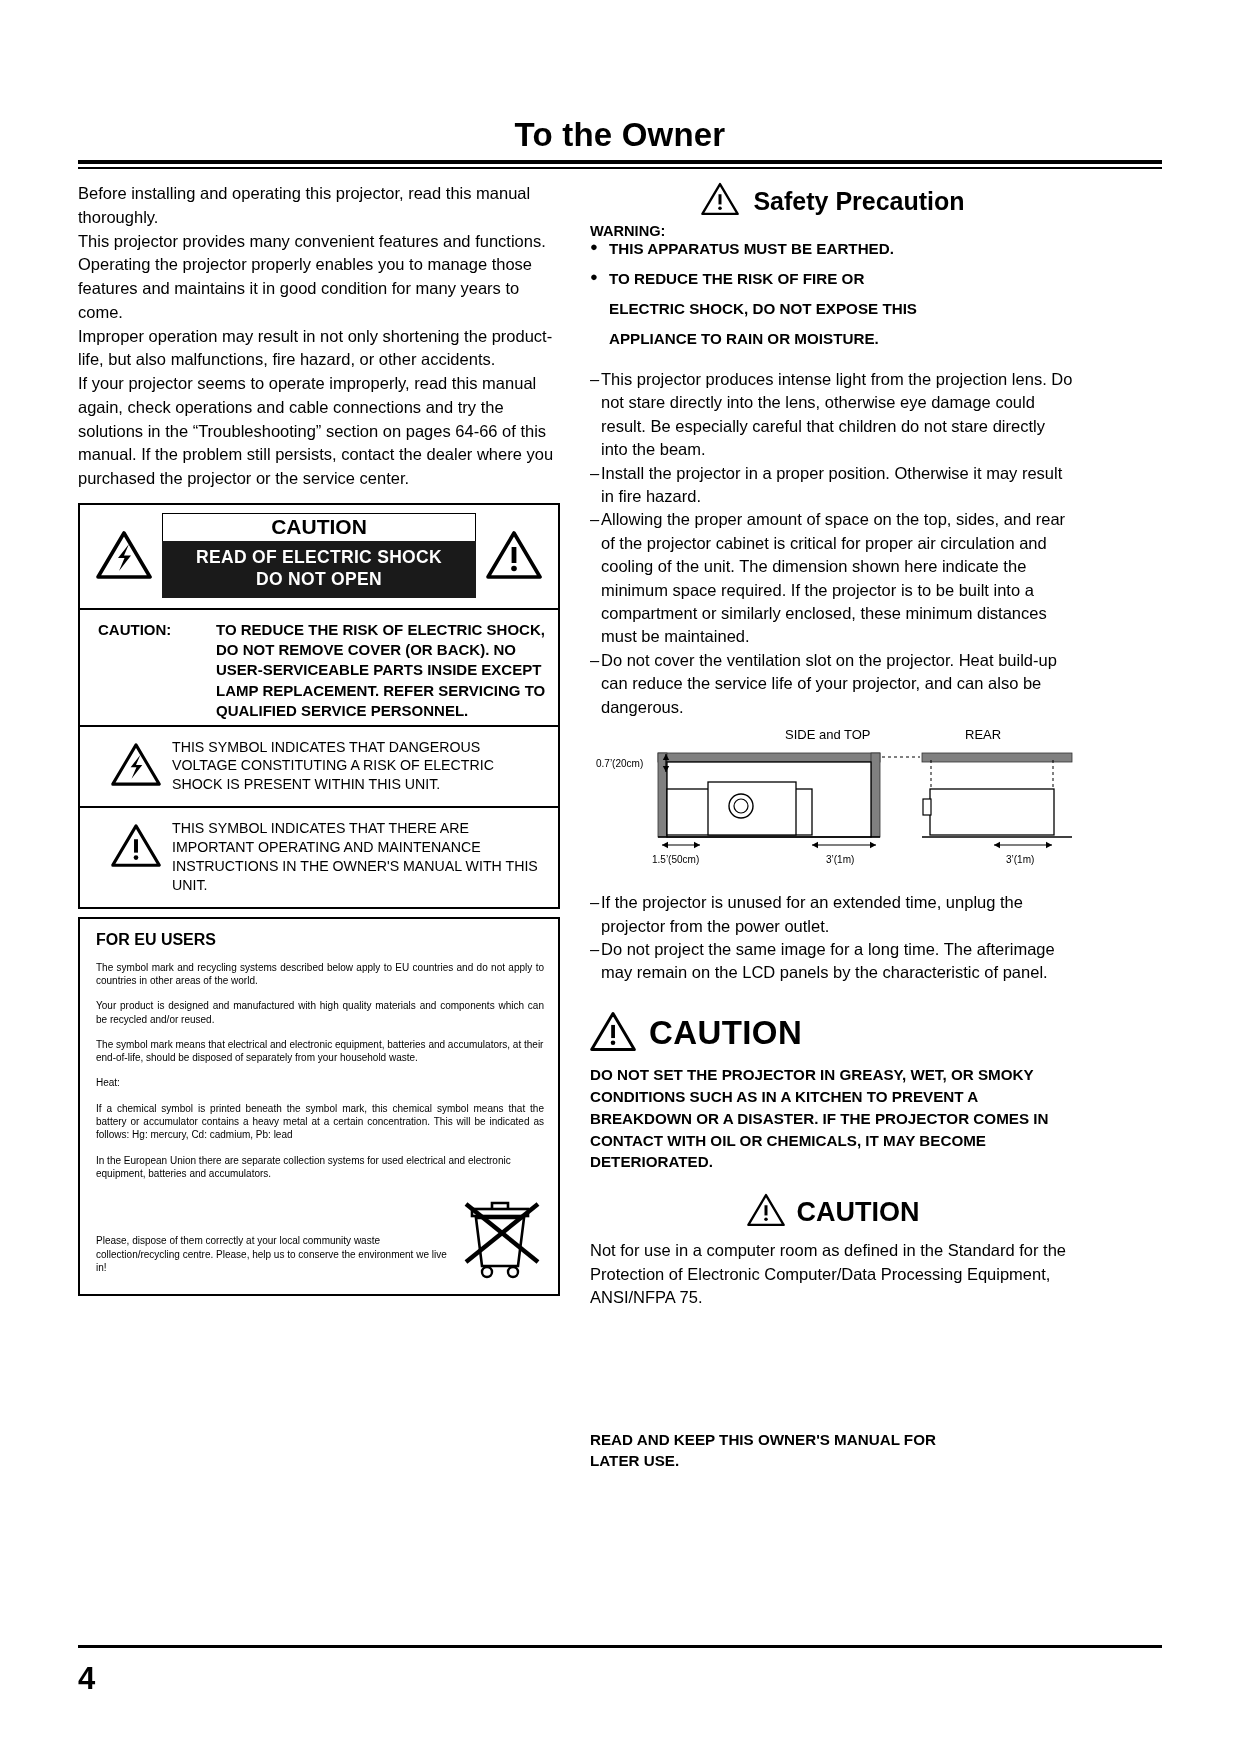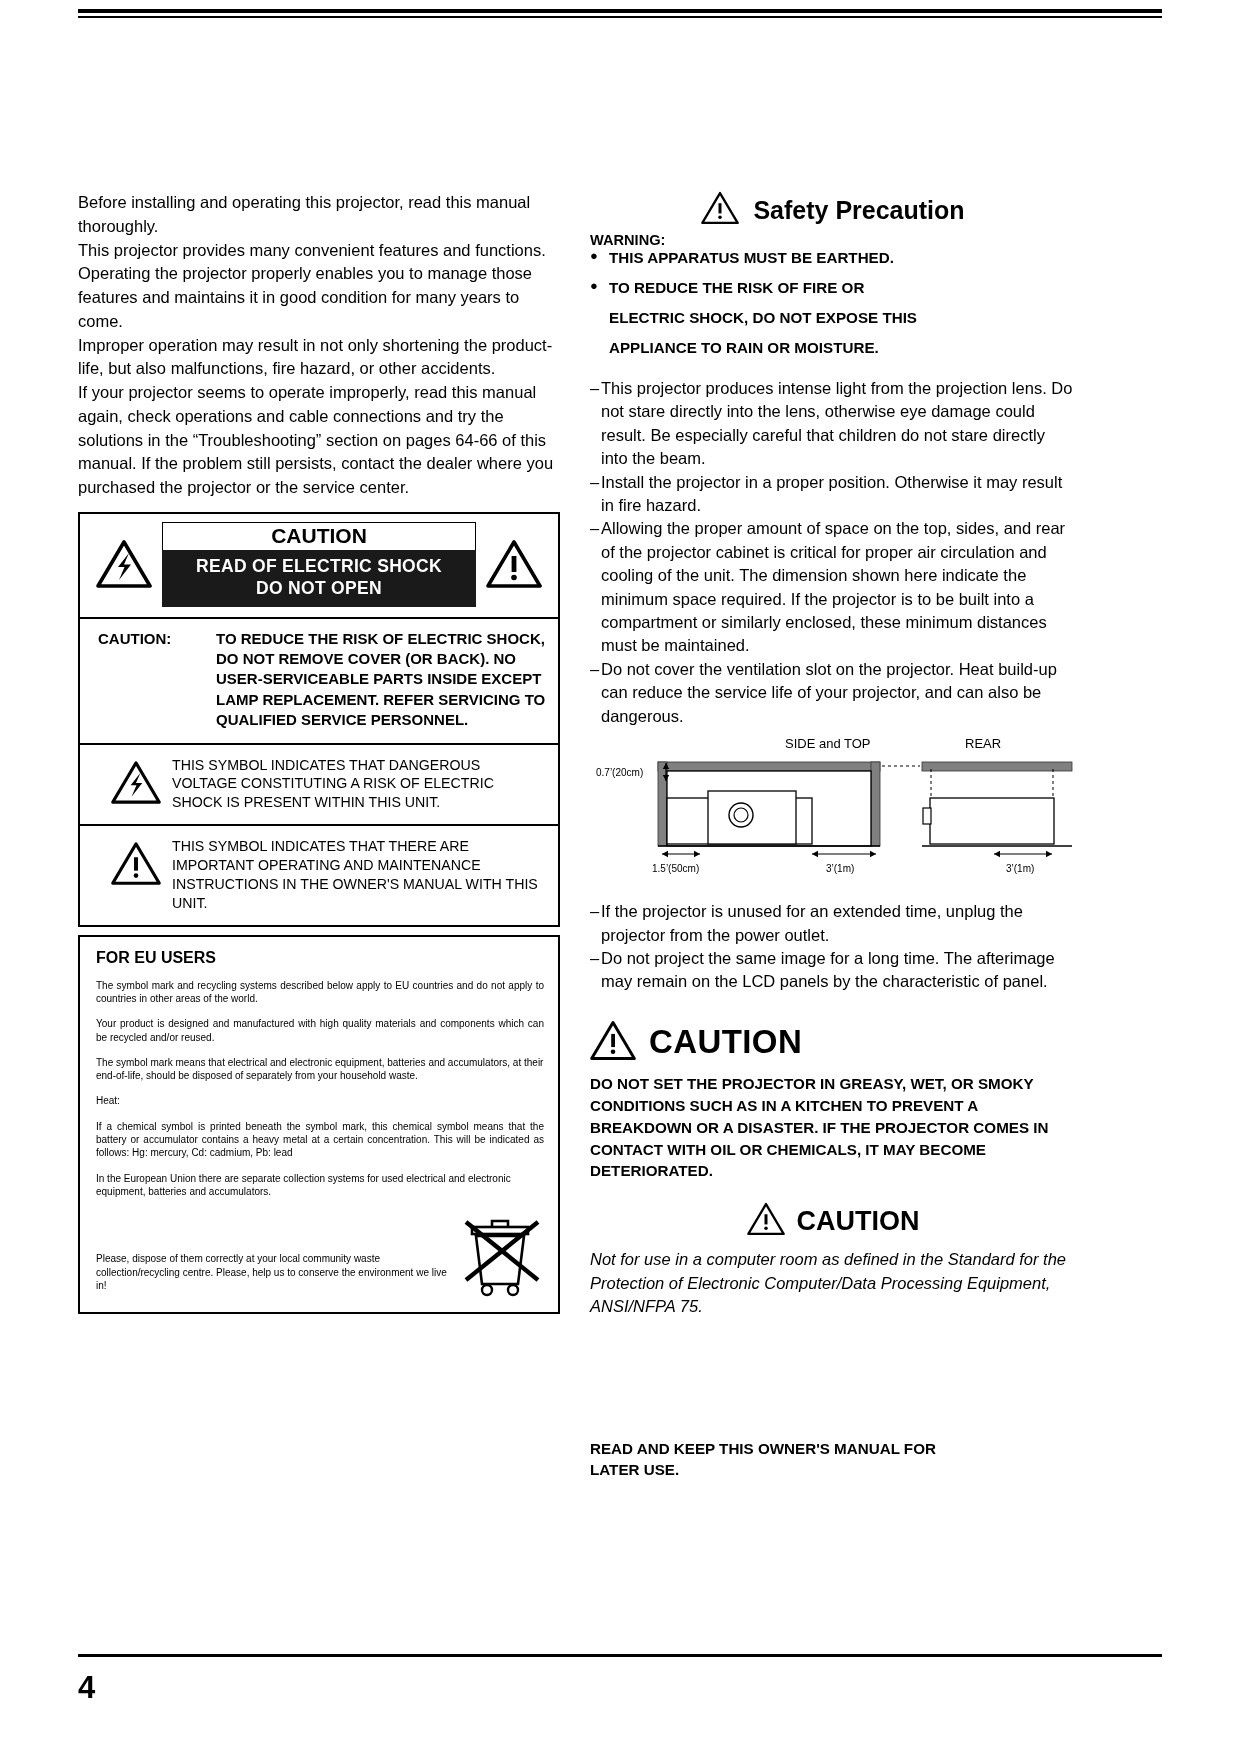--- a/index.html
+++ b/index.html
@@ -82,21 +82,21 @@
     text-align: center;
     font-size: 17.5px;
     font-weight: bold;
     padding: 5px 0 7px 0;
     line-height: 1.28;
     letter-spacing: 0.3px;
   }
 
   .cb-body {
     border-bottom: 2.5px solid #000;
-    padding: 10px 10px 12px 18px;
+    padding: 10px 10px 3px 18px;
     display: flex;
     font-size: 15px;
     font-weight: bold;
     line-height: 1.36;
   }
   .cb-body-label { width: 118px; flex: none; }
   .cb-body-text { flex: 1; }
 
   .cb-sym {
     display: flex;
@@ -166,21 +166,21 @@
 
   .mid-caution {
     display: flex;
     align-items: center;
     justify-content: center;
     gap: 12px;
     margin-top: 20px;
     margin-bottom: 8px;
   }
   .mid-caution .t { font-size: 27px; font-weight: bold; }
-  .mid-caution-body { font-size: 16.5px; line-height: 1.42; font-style: italic; }
+  .mid-caution-body { font-size: 16.5px; line-height: 1.42; }
 
   .read-keep {
     font-size: 15.2px;
     font-weight: bold;
     line-height: 1.38;
     margin-top: 120px;
   }
 
   
   .footer-rule {
@@ -197,20 +197,21 @@
     bottom: 58px;
     font-size: 31px;
     font-weight: bold;
   }
 </style>
 </head>
 <body>
 
 <div class="page">
 
+  <div class="page-title">To the Owner</div>
   <div class="title-rules">
     <div class="r1"></div>
     <div class="r2"></div>
   </div>
 
   <div class="columns">
 
     <div class="col-left">
 
       <div class="intro">

